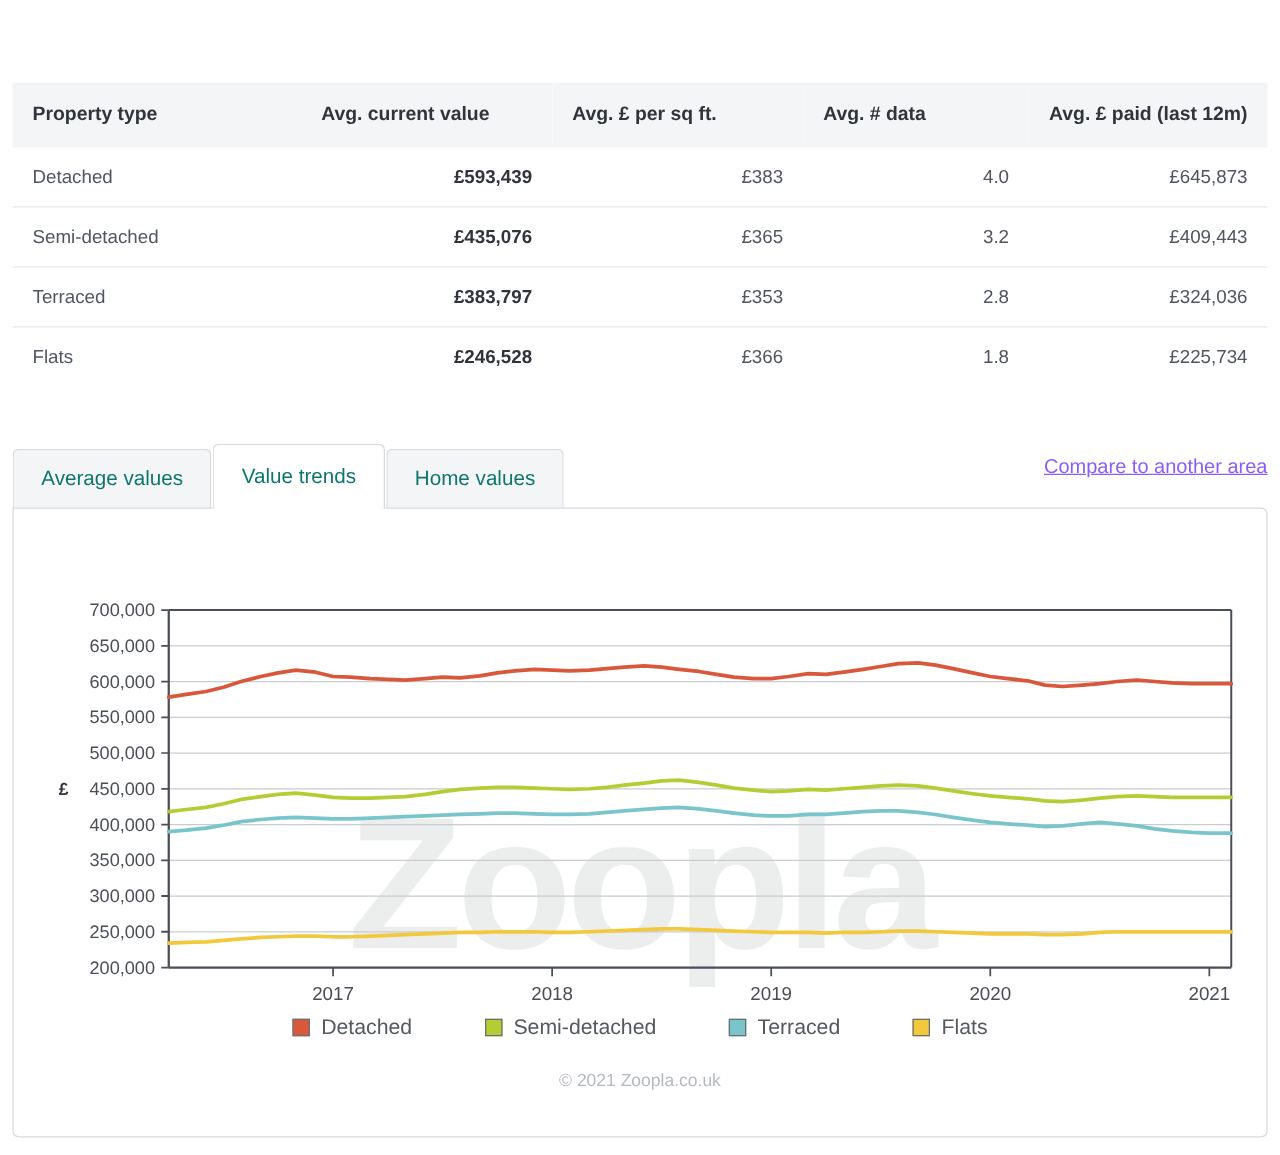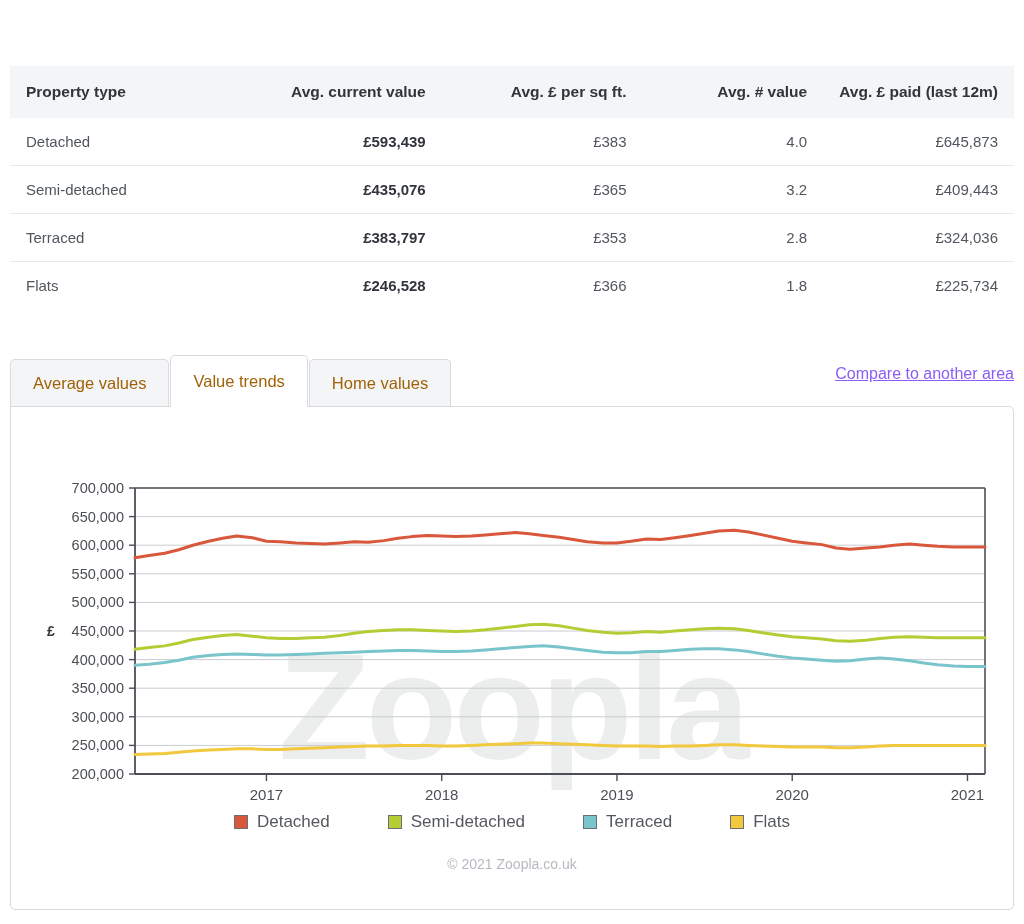--- a/index.html
+++ b/index.html
@@ -30,21 +30,21 @@
     width: 1004px;
     border-collapse: collapse;
     font-size: 15px;
   }
   .value-table thead th {
     background: #f4f5f7;
     font-weight: bold;
     font-size: 15.5px;
     color: #31353b;
     padding: 17px 16px;
-    text-align: right;
+    text-align: left;
     white-space: nowrap;
     border: none;
   }
   .value-table thead th.col-type { text-align: left; }
   .value-table tbody td {
     padding: 15px 16px;
     text-align: right;
     color: #51565e;
     border-top: 1px solid #e8e9ec;
     white-space: nowrap;
@@ -67,21 +67,21 @@
   .tabs-row {
     position: absolute; left: 0; top: 0;
     display: flex; align-items: flex-end;
     height: 50px;
   }
   .tab {
     height: 48px;
     padding: 0 22px;
     display: flex; align-items: center;
     font-size: 16.5px;
-    color: #a16207;
+    color: #0f766e;
     background: #f4f5f7;
     border: 1px solid #d8dade;
     border-bottom: none;
     border-radius: 5px 5px 0 0;
     margin-right: 1px;
     cursor: pointer;
     white-space: nowrap;
   }
   .tab.is-active {
     background: #ffffff;
@@ -179,21 +179,21 @@
 
 <div id="page">
 
 
   <table class="value-table">
     <thead>
       <tr>
         <th class="col-type">Property type</th>
         <th class="col-value">Avg. current value</th>
         <th class="col-sqft">Avg. £ per sq ft.</th>
-        <th class="col-beds">Avg. # value</th>
+        <th class="col-beds">Avg. # data</th>
         <th class="col-paid">Avg. £ paid (last 12m)</th>
       </tr>
     </thead>
     <tbody>
       <tr>
         <td class="col-type">Detached</td>
         <td class="col-value">£593,439</td>
         <td class="col-sqft">£383</td>
         <td class="col-beds">4.0</td>
         <td class="col-paid">£645,873</td>

